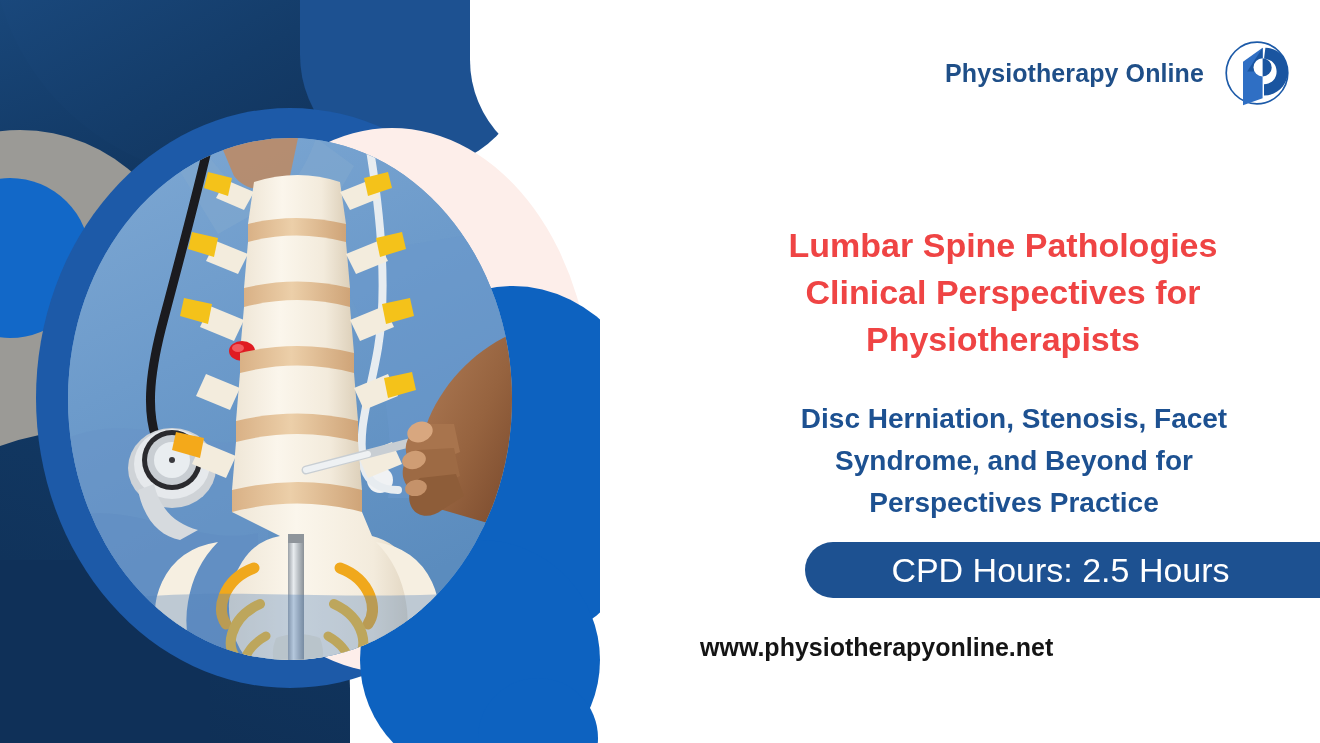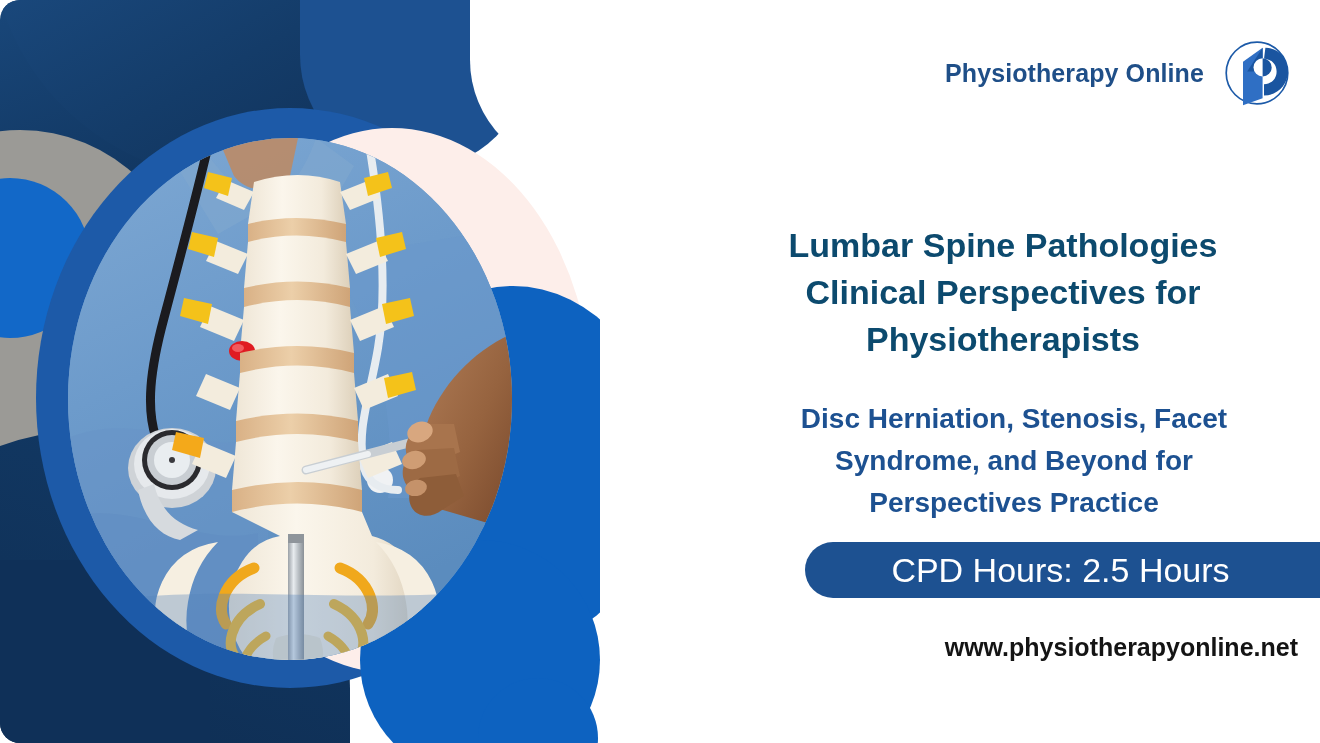--- a/index.html
+++ b/index.html
@@ -10,21 +10,20 @@
   body {
     font-family: "Liberation Sans", sans-serif;
   }
 
   .poster {
     position: relative;
     width: 1320px;
     height: 743px;
     overflow: hidden;
     background: #ffffff;
-    border-radius: 20px;
   }
 
   
   .art {
     position: absolute;
     left: 0;
     top: 0;
     width: 700px;
     height: 743px;
     overflow: hidden;
@@ -231,21 +230,21 @@
 
   .headline {
     position: absolute;
     left: 8px;
     right: 22px;
     top: 222px;
     text-align: center;
     font-size: 34px;
     line-height: 1.38;
     font-weight: bold;
-    color: #0c4a6e;
+    color: #ef4444;
   }
 
   .subhead {
     position: absolute;
     left: 38px;
     right: 30px;
     top: 398px;
     text-align: center;
     font-size: 28px;
     line-height: 1.5;
@@ -272,21 +271,21 @@
     font-weight: 400;
     color: #ffffff;
     white-space: nowrap;
   }
 
   .url {
     position: absolute;
     left: 0;
     right: 22px;
     top: 633px;
-    text-align: right;
+    text-align: left;
     font-size: 25px;
     font-weight: bold;
     color: #141414;
   }
 </style>
 </head>
 <body>
 
 <div class="poster">
 

